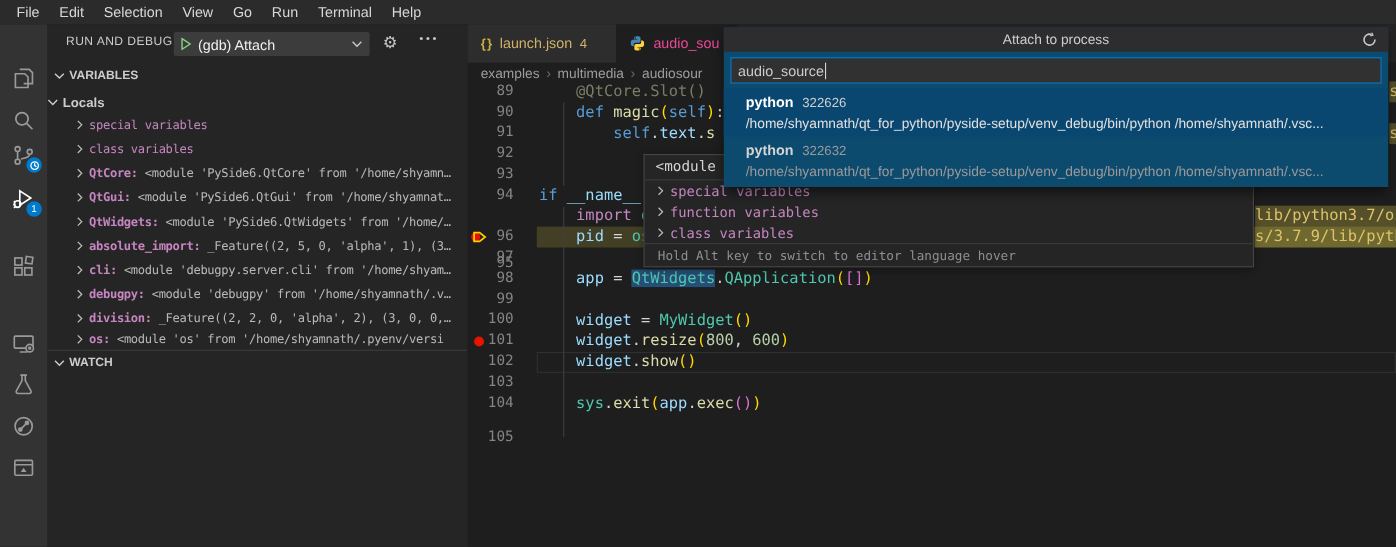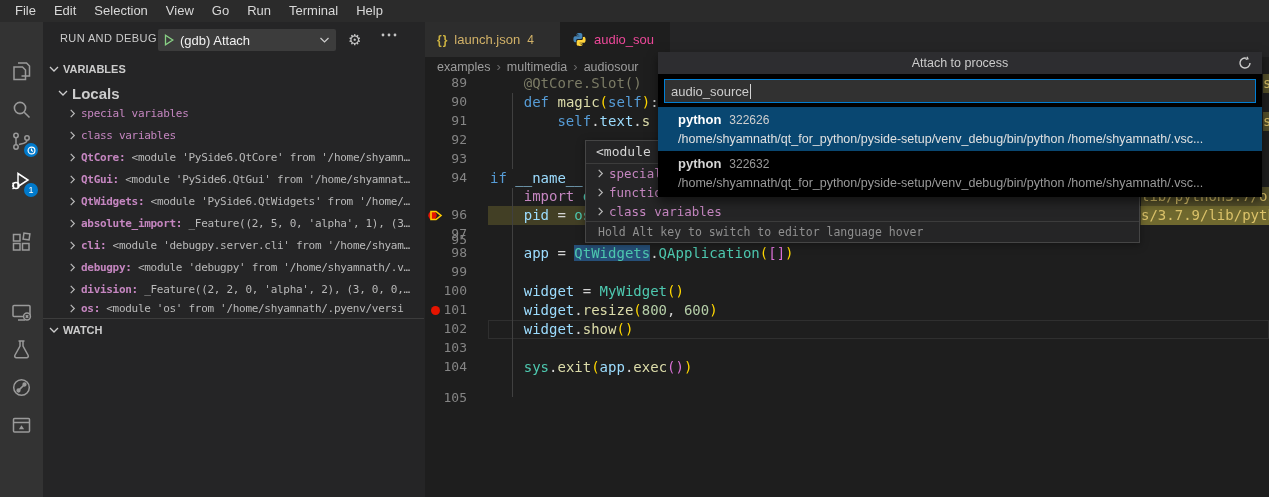--- a/index.html
+++ b/index.html
@@ -51,21 +51,21 @@
   .chip{position:absolute;z-index:2;font-family:"DejaVu Sans Mono",monospace;font-size:14px;line-height:18.9px;
     color:#dcc36a;background:rgba(252,233,79,.25);white-space:pre;overflow:hidden;}
   .iguide{position:absolute;width:1px;background:#404040;z-index:1;}
   
   #debug-hover{left:585px;top:140px;width:555px;height:103px;background:#252526;border:1px solid #454545;box-sizing:border-box;z-index:8;box-shadow:0 2px 8px rgba(0,0,0,.36);}
   #hover-value{height:22px;line-height:22px;padding:0 10px;color:#d4d4d4;font-family:"DejaVu Sans Mono",monospace;font-size:13px;border-bottom:1px solid #3c3c3c;}
   .hover-row{height:19px;display:flex;align-items:center;padding-left:10px;color:#c586c0;font-family:"DejaVu Sans Mono",monospace;font-size:12.5px;}
   #hover-hint{position:absolute;left:0;bottom:0;width:100%;box-sizing:border-box;border-top:1px solid #3c3c3c;padding:3px 12px;
     color:#8f8f8f;font-family:"DejaVu Sans Mono",monospace;font-size:11.5px;}
   
-  #quick-input{left:658px;top:25px;width:604px;height:145px;background:#000000;z-index:20;box-shadow:0 5px 10px rgba(0,0,0,.5);margin-top:27px;}
+  #quick-input{left:658px;top:25px;width:604px;height:145px;background:#0c4a6e;z-index:20;box-shadow:0 5px 10px rgba(0,0,0,.5);}
   #qi-titlebar{position:relative;height:22px;background:#2d2d30;}
   #qi-title{text-align:center;line-height:22px;color:#cccccc;font-size:12.5px;}
   #refresh-icon{position:absolute;right:10px;top:4px;}
   #qi-input-wrap{padding:5px 6px 4px 6px;}
   #qi-input{height:24px;background:#313131;border:1px solid #007fd4;box-sizing:border-box;display:flex;align-items:center;padding:0 6px;}
   #qi-input-text{color:#cccccc;font-size:13px;}
   #qi-cursor{width:1px;height:15px;background:#d4d4d4;margin-left:1px;}
   .qi-item{padding:3px 20px;height:38px;}
   .qi-item.sel{background:#094771;}
   .qi-name{font-size:13px;font-weight:bold;color:#d4d4d4;line-height:20px;}
@@ -186,21 +186,21 @@
         </svg>
     </span>
   </div>
 
   <div class="sect-head" style="top:36px;height:22px;padding-left:6px">
     <svg class="tw" width="10" height="10" viewBox="0 0 10 10" fill="none" stroke="#cccccc" stroke-width="1.3">
         <path d="M1 3l4 4 4-4"></path>
       </svg>
     <span>VARIABLES</span>
   </div>
-  <div class="sect-head" style="top:60px;height:22px;padding-left:15px;font-size:15px">
+  <div class="sect-head" style="top:60px;height:22px;font-size:12px">
     <svg class="tw" width="10" height="10" viewBox="0 0 10 10" fill="none" stroke="#cccccc" stroke-width="1.3">
         <path d="M1 3l4 4 4-4"></path>
       </svg>
     <span>Locals</span>
   </div>
   <div id="var-rows">
       <div class="tree-row" style="top: 80px; padding-left: 25px;">
         <svg class="tw" width="9" height="9" viewBox="0 0 10 10" fill="none" stroke="#bbbbbb" stroke-width="1.3">
           <path d="M3 1l4 4-4 4"></path>
         </svg>

